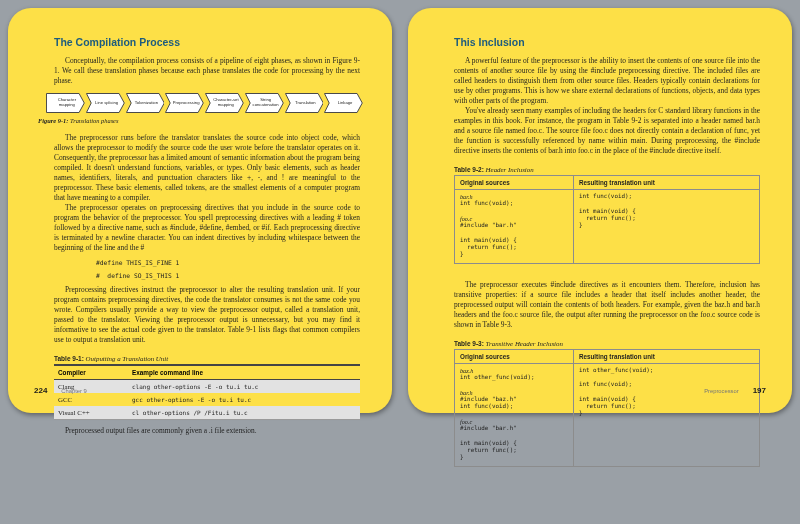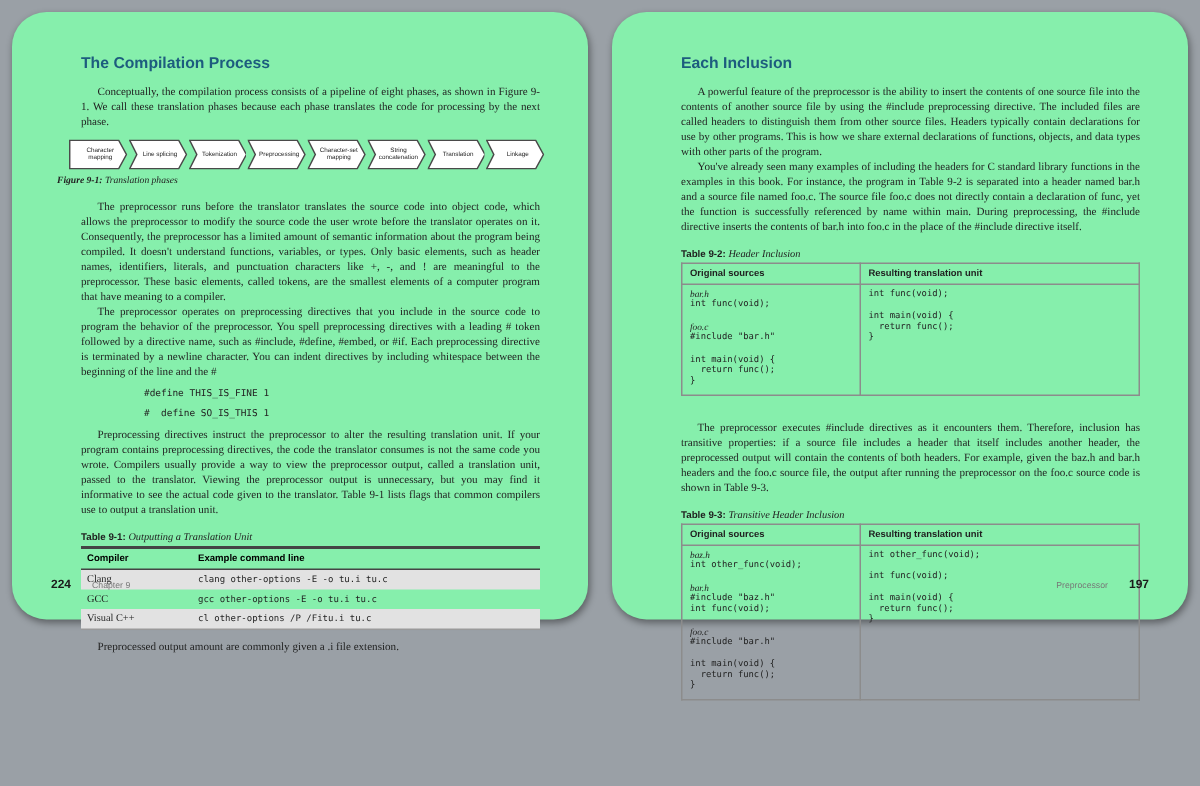--- a/index.html
+++ b/index.html
@@ -4,21 +4,21 @@
 <style>
   * { margin:0; padding:0; box-sizing:border-box; }
   html,body { width:800px; height:524px; }
   body {
     background: var(--canvas_gray, #9aa0a6);
     font-family: "Liberation Serif", serif;
     overflow: hidden;
   }
   .spread { display:flex; padding:8px; gap:16px; }
   .page {
-    width:384px; height:405px; background:#86efac; position:relative;
+    width:384px; height:405px; background:#fde047; position:relative;
     box-shadow: 1px 2px 5px rgba(0,0,0,0.40);
     border-radius: 23px;
   }
   .content { padding:28px 32px 0 46px; }
   .section-heading {
     font-family:"Liberation Sans", sans-serif; font-weight:bold;
     font-size:10.5px; color: var(--accent, #1d5c7e); margin-bottom:8px;
   }
   .body {
     font-size:7.4px; line-height:10px; text-align:justify; color:#1f1f1f;
@@ -178,31 +178,31 @@
             <td>GCC</td>
             <td class="cmd">gcc other-options -E -o tu.i tu.c</td>
           </tr>
           <tr class="shade">
             <td>Visual C++</td>
             <td class="cmd">cl other-options /P /Fitu.i tu.c</td>
           </tr>
         </tbody>
       </table>
 
-      <p class="body ind">Preprocessed output amount are commonly given a .i file extension.</p>
+      <p class="body ind">Preprocessed output files are commonly given a .i file extension.</p>
     </div>
 
     <div class="footer footer-left">
       <span class="pgnum">224</span><span class="runhead">Chapter 9</span>
     </div>
   </div>
 
   <div class="page">
     <div class="content">
-      <h1 class="section-heading">Each Inclusion</h1>
+      <h1 class="section-heading">This Inclusion</h1>
 
       <p class="body ind">A powerful feature of the preprocessor is the ability to insert the contents of one source file into the contents of another source file by using the #include preprocessing directive. The included files are called headers to distinguish them from other source files. Headers typically contain declarations for use by other programs. This is how we share external declarations of functions, objects, and data types with other parts of the program.</p>
       <p class="body ind">You've already seen many examples of including the headers for C standard library functions in the examples in this book. For instance, the program in Table 9-2 is separated into a header named bar.h and a source file named foo.c. The source file foo.c does not directly contain a declaration of func, yet the function is successfully referenced by name within main. During preprocessing, the #include directive inserts the contents of bar.h into foo.c in the place of the #include directive itself.</p>
 
       <p class="tbl-title"><span class="tt-label">Table 9-2:</span> <span class="tt-text">Header Inclusion</span></p>
 
       <table class="tgrid">
         <colgroup>
             <col class="c1">
             <col>

